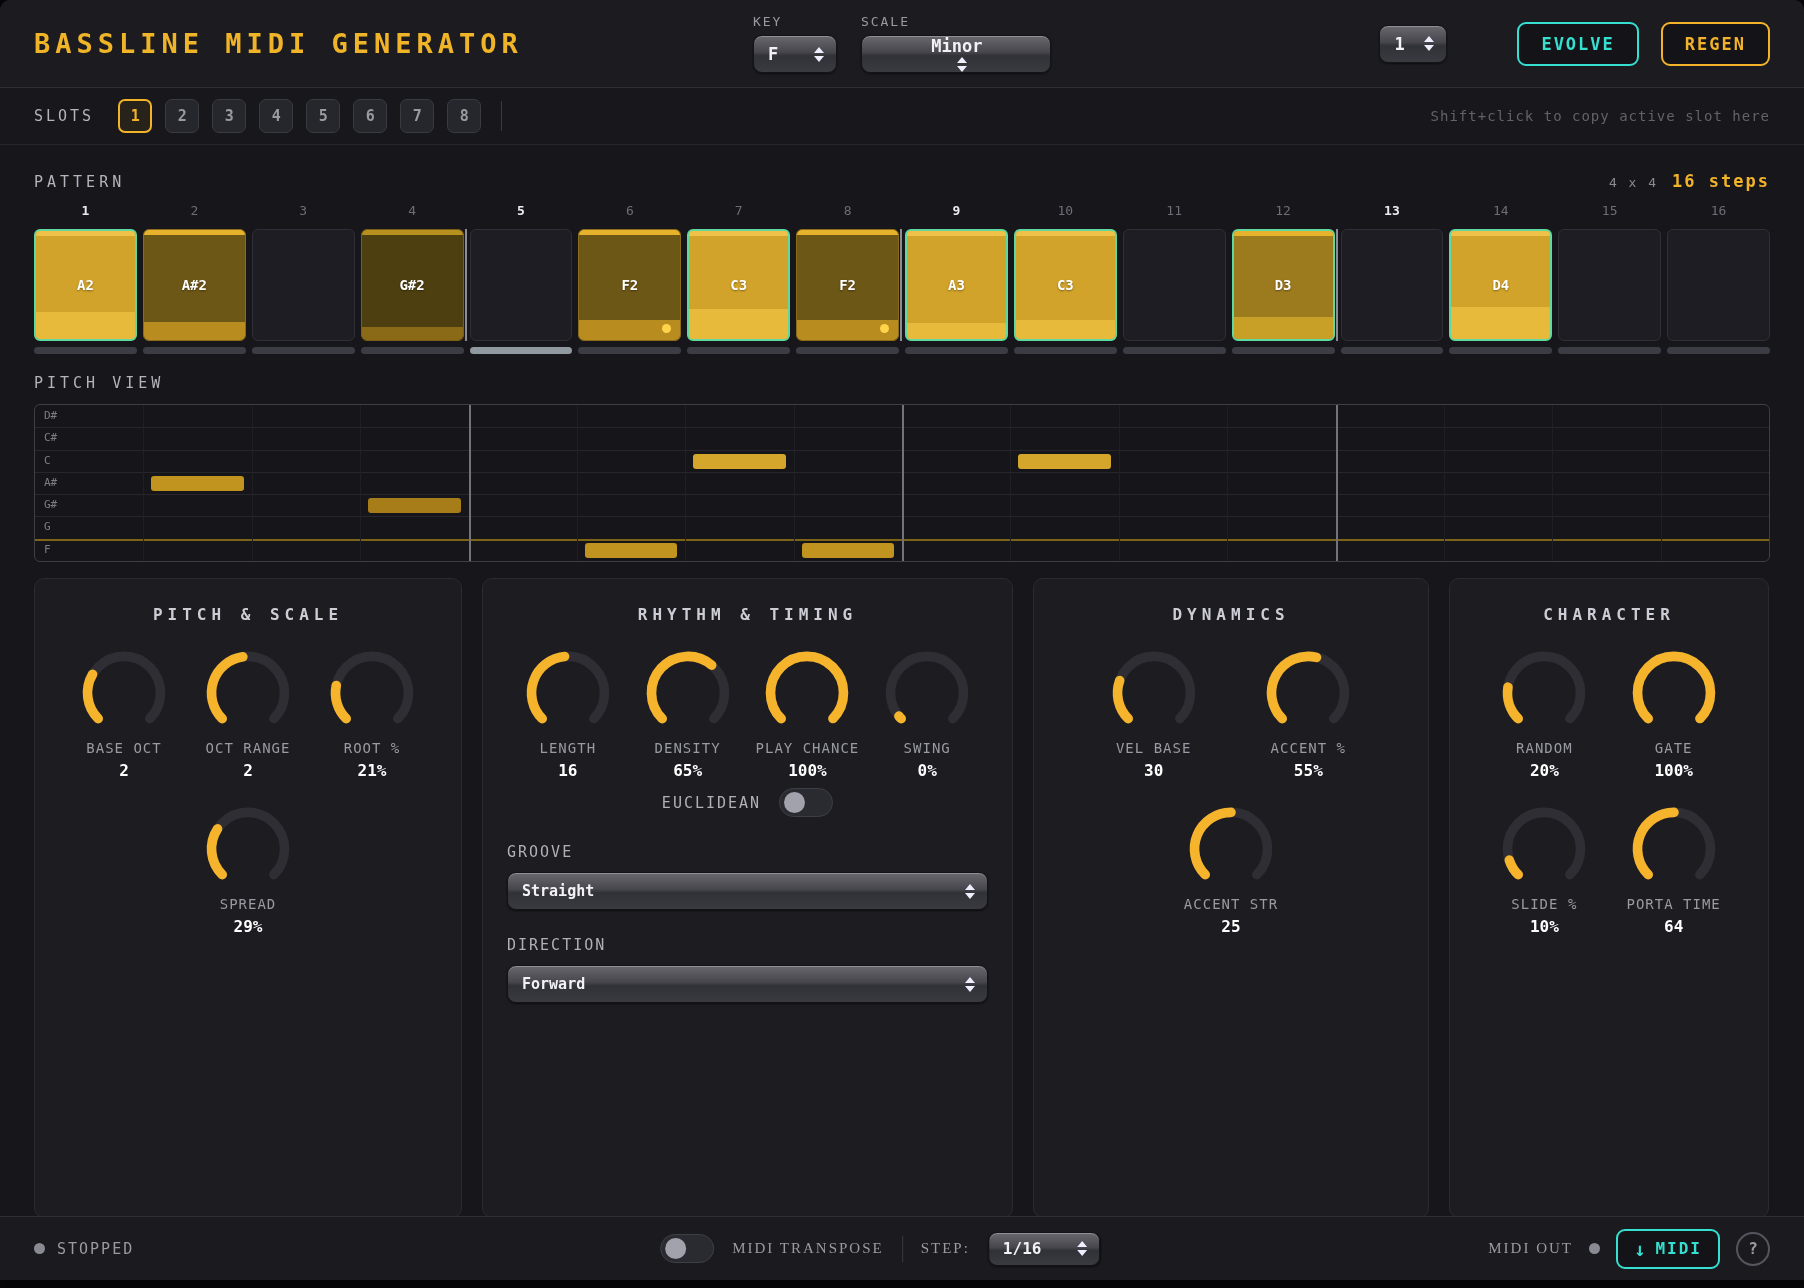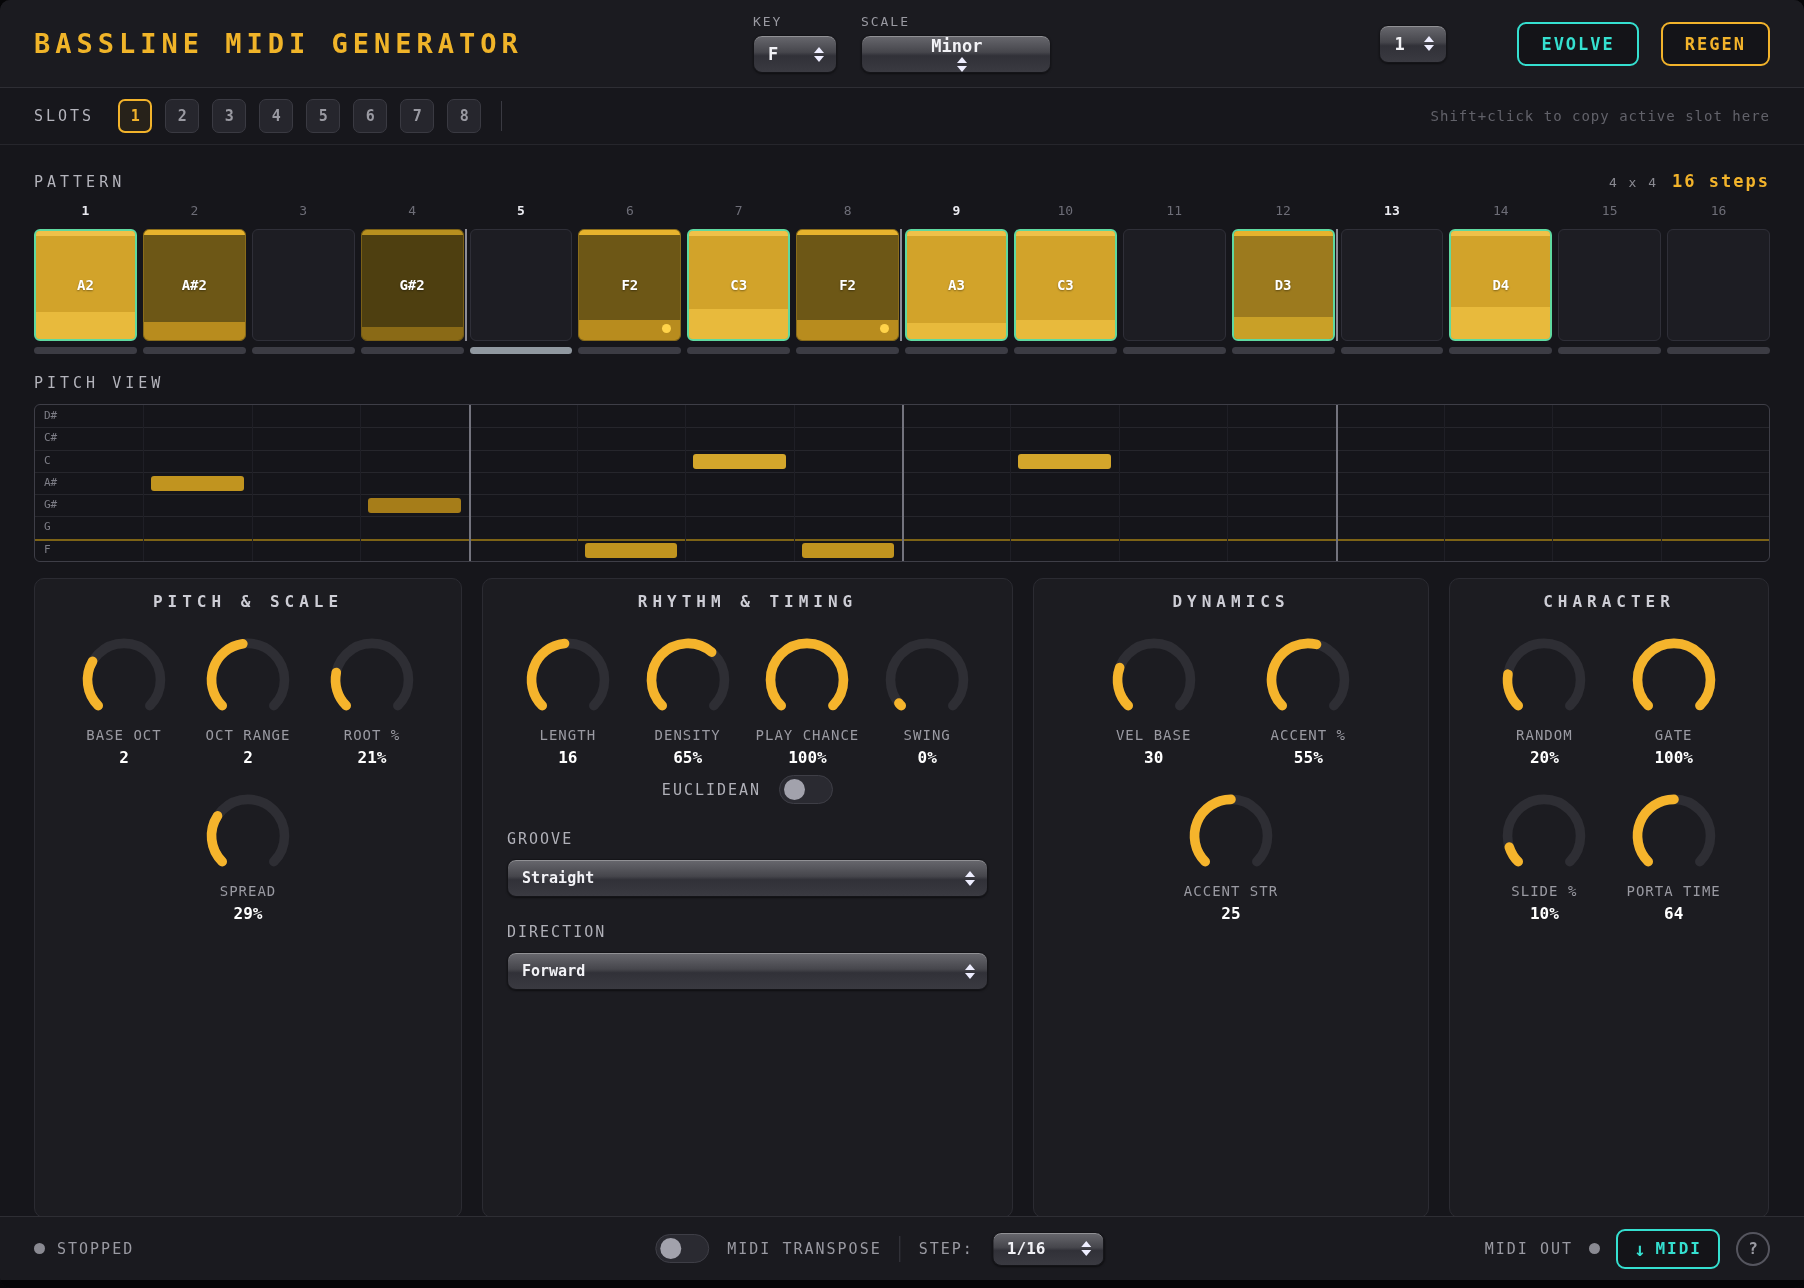--- a/index.html
+++ b/index.html
@@ -85,41 +85,41 @@
   .pv-vline { position:absolute; top:0; bottom:0; width:1px; background:#1f1f26; }
   .pv-vline.beat { width:2px; background:#73737d; }
   .pv-rowlabel { position:absolute; font-size:11px; color:#7d7d86; left:9px; }
   .pv-root { position:absolute; left:0; right:0; height:2px; background:#7d6316; }
   .pv-bar { position:absolute; height:15px; border-radius:3px; }
   .pv-bar.bright { background:#d4a62b; }
   .pv-bar.mid    { background:#c1941f; }
   .pv-bar.dim    { background:#a67d19; }
   
   .panels { display:grid; grid-template-columns:428px 531px 396px 320px; gap:20px; margin:16px 34px 0 34px; }
-  .panel { background:#1c1c21; border:1px solid #2b2b32; border-radius:10px; height:640px; padding:13px 24px; }
+  .panel { background:#1c1c21; border:1px solid #2b2b32; border-radius:10px; height:640px; padding:26px 24px; }
   .panel-title { text-align:center; font-size:16px; font-weight:bold; letter-spacing:5px; color:#cdcdd5; }
   .knob-row { display:flex; justify-content:space-evenly; margin-top:18px; }
   .knob { display:flex; flex-direction:column; align-items:center; width:118px; cursor:pointer; }
   .knob svg { width:96px; height:96px; }
   .knob-label { margin-top:2px; font-size:14px; color:#9a9aa2; letter-spacing:1px; white-space:nowrap; }
   .knob-value { margin-top:5px; font-size:16px; font-weight:bold; color:#fff; }
   .eu-row { display:flex; align-items:center; justify-content:center; gap:18px; margin-top:8px; }
   .eu-label { font-size:15px; color:#b0b0b8; letter-spacing:2px; }
   .toggle { width:54px; height:29px; border-radius:15px; background:#2a2a31; border:1px solid #3e3e46; position:relative; cursor:pointer; }
   .toggle .dot { position:absolute; left:4px; top:3px; width:21px; height:21px; border-radius:50%; background:#a2a2ac; }
   .field-label { font-size:15px; color:#b0b0b8; letter-spacing:2px; margin-top:26px; }
   .field-select { margin-top:11px; height:38px; font-size:15px;justify-content:space-between; }
   
   .footer { position:absolute; left:0; right:0; bottom:8px; height:64px; background:#1a1a1f; border-top:1px solid #2e2e34;
     display:flex; align-items:center; padding:0 34px; }
   .blackstrip { position:absolute; left:0; right:0; bottom:0; height:8px; background:#050507; }
   .status { display:flex; align-items:center; gap:12px; color:#9a9aa2; font-size:15px; letter-spacing:2px; }
   .dot-gray { width:11px; height:11px; border-radius:50%; background:#8a8a92; }
   .foot-center { position:absolute; left:50%; transform:translateX(-55%); display:flex; align-items:center; gap:18px; }
-  .foot-text { color:#9a9aa2; font-size:15px; letter-spacing:2px; }
+  .foot-text { color:#9a9aa2; font-size:15px; letter-spacing:2px;font-family:Liberation Serif, serif; }
   .foot-sep { width:1px; height:26px; background:#3a3a42; }
   .sel-step { width:112px; height:34px; font-size:16px; }
   .foot-right { margin-left:auto; display:flex; align-items:center; gap:16px; }
   .btn-midi { height:40px; padding:0 16px; border-radius:9px; border:2px solid #35e0d0; color:#35e0d0;
     display:flex; align-items:center; gap:8px; font-size:16px; font-weight:bold; letter-spacing:2px; background:rgba(0,0,0,.2); cursor:pointer; }
   .midi-arrow { font-size:19px; font-weight:bold; }
   .btn-help { width:34px; height:34px; border-radius:50%; border:2px solid #55555e; color:#9a9aa2;
     display:flex; align-items:center; justify-content:center; font-size:16px; font-weight:bold; cursor:pointer; background:transparent; }
 </style>
 </head>

